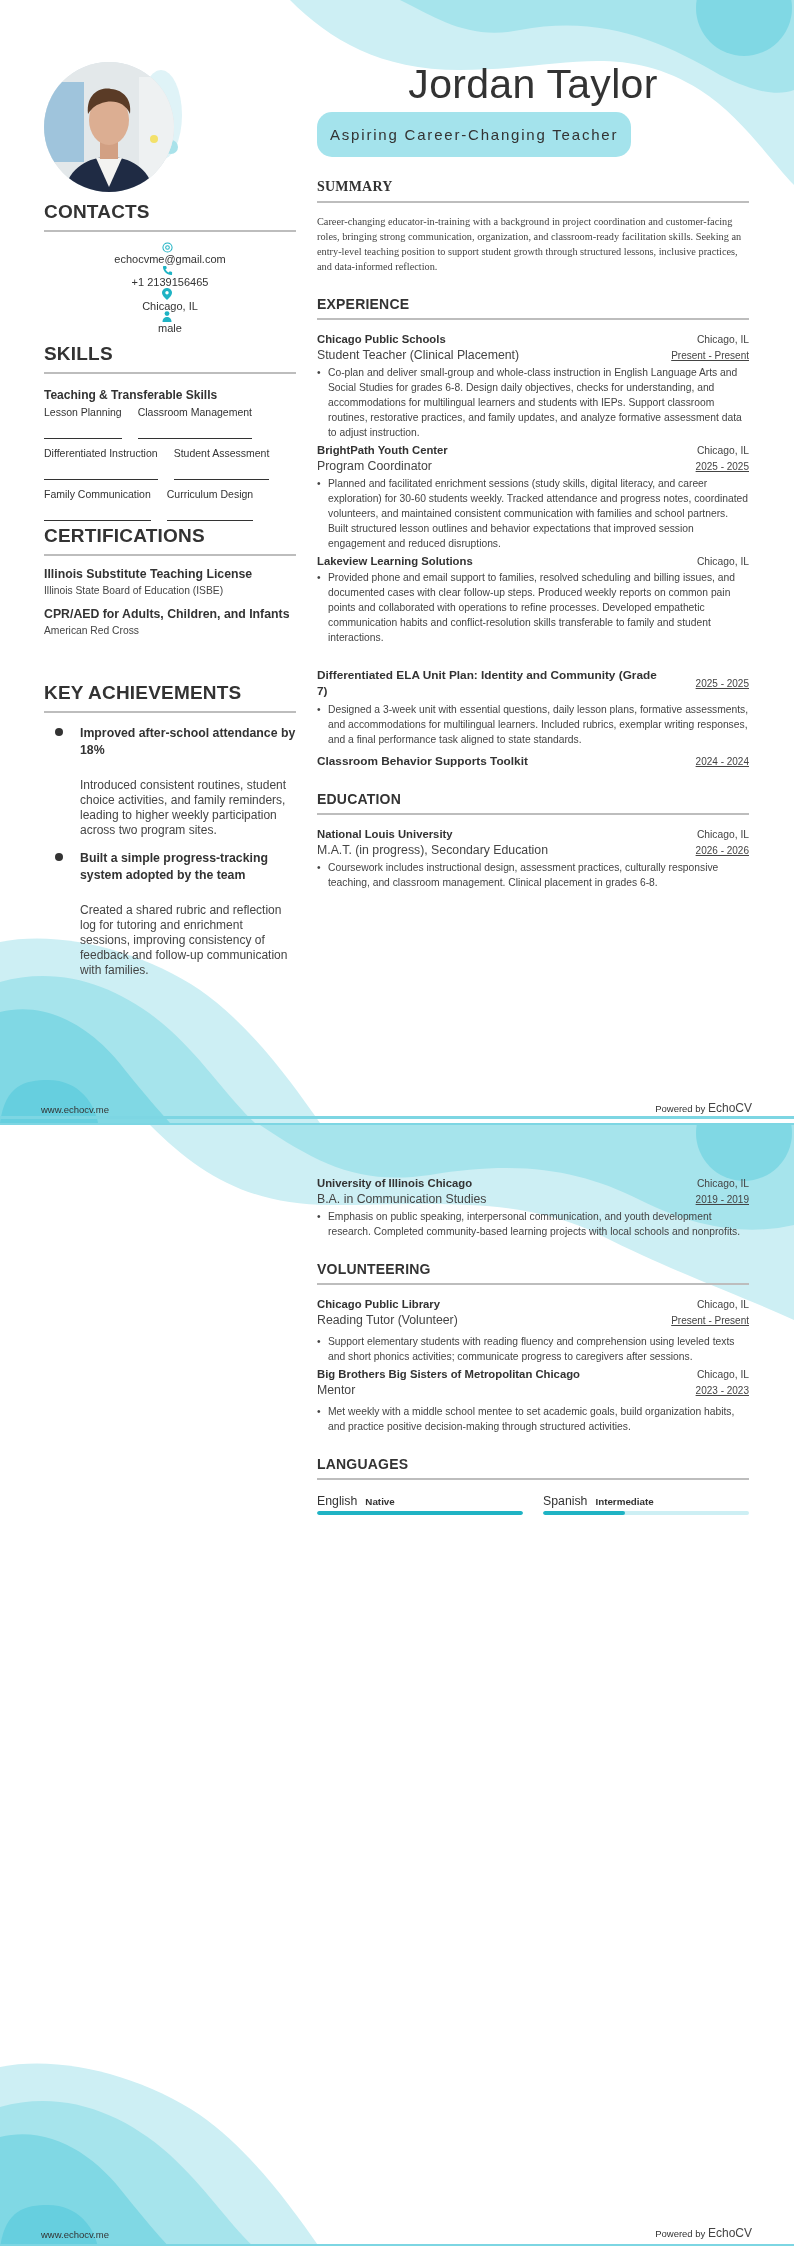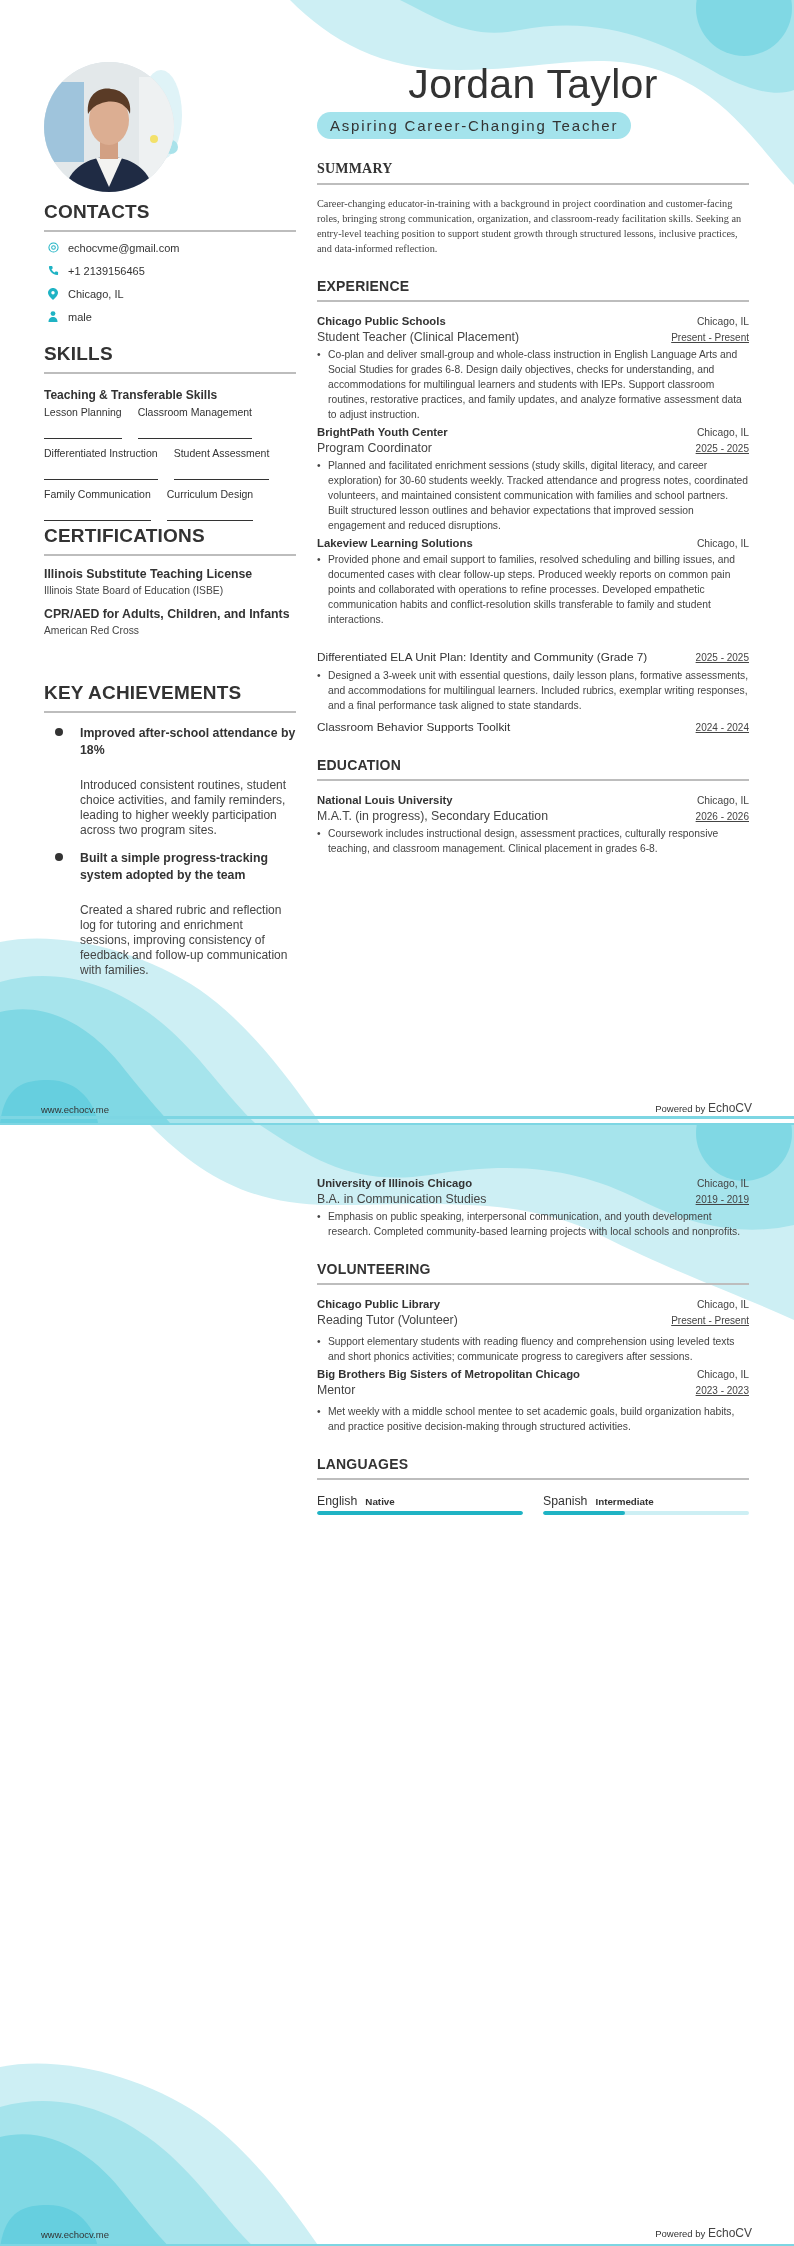--- a/index.html
+++ b/index.html
@@ -8,21 +8,21 @@
   .page + .page { border-top: 2px solid #7dd6e3; }
   .bg { position: absolute; left: 0; top: 0; width: 794px; height: 1123px; z-index: 0; }
   .content { position: relative; z-index: 1; }
   .photo { position: absolute; left: 44px; top: 62px; width: 130px; height: 130px; border-radius: 50%; overflow: hidden; background: #d9e4ea; }
   .photo-deco { position: absolute; left: 140px; top: 70px; width: 42px; height: 90px; border-radius: 50%; background: #dff3f7; }
   .photo-deco2 { position: absolute; left: 164px; top: 140px; width: 14px; height: 14px; border-radius: 50%; background: #a9e2ea; }
 
   .sec-title { font-size: 19px; font-weight: bold; color: #333; letter-spacing: 0.2px; padding-bottom: 7px; border-bottom: 2px solid #bdbdbd; }
   .contacts { position: absolute; left: 44px; top: 201px; width: 252px; }
   .contact-list { margin-top: 10px; }
-  .contact-row { display: flex; height: 23px; font-size: 11px; color: #333; }
+  .contact-row { display: flex; align-items: center; height: 23px; font-size: 11px; color: #333; flex-direction: column; }
   .contact-row .ic { width: 18px; display: inline-flex; justify-content: center; color: #1fb3c4; margin-right: 6px; }
 
   .skills { position: absolute; left: 44px; top: 343px; width: 252px; }
   .skill-group { font-size: 12px; font-weight: bold; margin-top: 14px; color: #333; }
   .skill-tags { display: flex; flex-wrap: wrap; margin-top: 4px; }
   .skill-tag { font-size: 10.5px; color: #333; padding-bottom: 20px; border-bottom: 1px solid #333; margin-right: 16px; margin-bottom: 8px; }
 
   .certs { position: absolute; left: 44px; top: 525px; width: 252px; }
   .cert-name { font-size: 12.3px; font-weight: bold; margin-top: 10px; line-height: 16px; }
   .cert-issuer { font-size: 10.3px; color: #444; margin-top: 3px; }
@@ -30,37 +30,37 @@
   .ach { position: absolute; left: 44px; top: 682px; width: 252px; }
   .ach-item { display: flex; margin-top: 12px; }
   .ach-bullet { width: 36px; flex: none; padding-left: 11px; padding-top: 3px; }
   .ach-bullet span { display: block; width: 8px; height: 8px; border-radius: 50%; background: #333; }
   .ach-title { font-size: 12.3px; font-weight: bold; line-height: 17px; color: #333; }
   .ach-desc { font-size: 12px; line-height: 15px; color: #444; margin-top: 19px; }
 
   
   .right { position: absolute; left: 317px; width: 432px; }
   .name { font-size: 41px; color: #333; font-weight: normal; letter-spacing: 0.3px; line-height: 44px; text-align: center; }
-  .title-pill { display: inline-block; margin-top: 6px; background: #a4e3ec; border-radius: 15px; padding: 5px 13px; font-size: 15px; letter-spacing: 1.8px; color: #333; }
+  .title-pill { display: inline-block; margin-top: 6px; background: #a4e3ec; border-radius: 15px; padding: 14px 13px; font-size: 15px; letter-spacing: 1.8px; color: #333; }
 
   .r-sec { margin-top: 20px; }
   .r-sec .sec-title { font-size: 14px; padding-bottom: 6px; }
   .summary { font-size: 10.3px; line-height: 15px; color: #444; margin-top: 11px; }
 
   .entry { margin-top: 10px; }
   .entry-row { display: flex; justify-content: space-between; align-items: baseline; }
   .entry-org { font-size: 11.3px; font-weight: bold; color: #333; }
   .entry-loc { font-size: 10.3px; color: #444; }
   .entry-role { font-size: 12.3px; color: #444; margin-top: 3px; }
   .entry-date { font-size: 10px; color: #444; text-decoration: underline; }
   .bullets { list-style: none; margin-top: 3px; }
   .bullets li { position: relative; padding-left: 11px; font-size: 10.3px; line-height: 15px; color: #444; }
   .bullets li::before { content: "•"; position: absolute; left: 0; top: 0; }
 
-  .proj-title { font-size: 11.8px; font-weight: normal; color: #333; line-height: 16px; max-width: 340px; }
+  .proj-title { font-size: 11.8px; font-weight: bold; color: #333; line-height: 16px; max-width: 340px; }
 
   .footer-left { position: absolute; left: 41px; top: 1104px; font-size: 9.5px; color: #333; }
   .footer-right { position: absolute; right: 42px; top: 1101px; font-size: 9.5px; color: #333; }
   .footer-right .brand { font-size: 12px; color: #444; }
 
   .langs { display: flex; justify-content: space-between; margin-top: 14px; }
   .lang { width: 206px; }
   .lang-head { display: flex; align-items: baseline; }
   .lang-name { font-size: 12.3px; color: #333; margin-right: 8px; }
   .lang-level { font-size: 9.8px; font-weight: bold; color: #333; }

